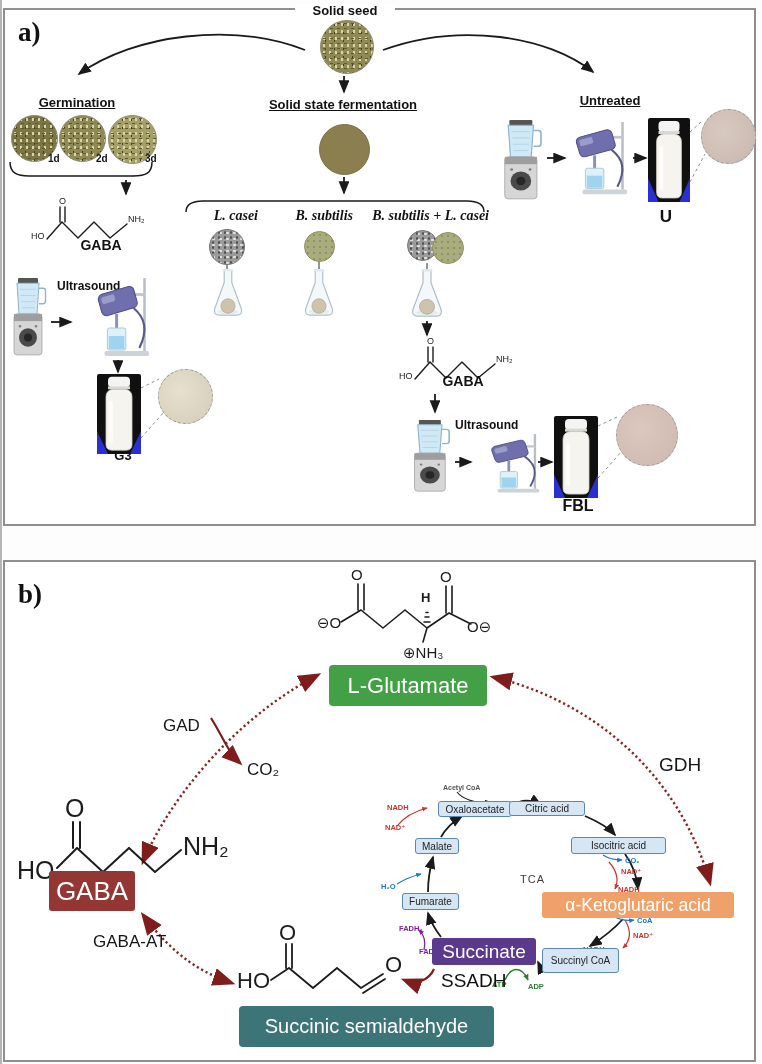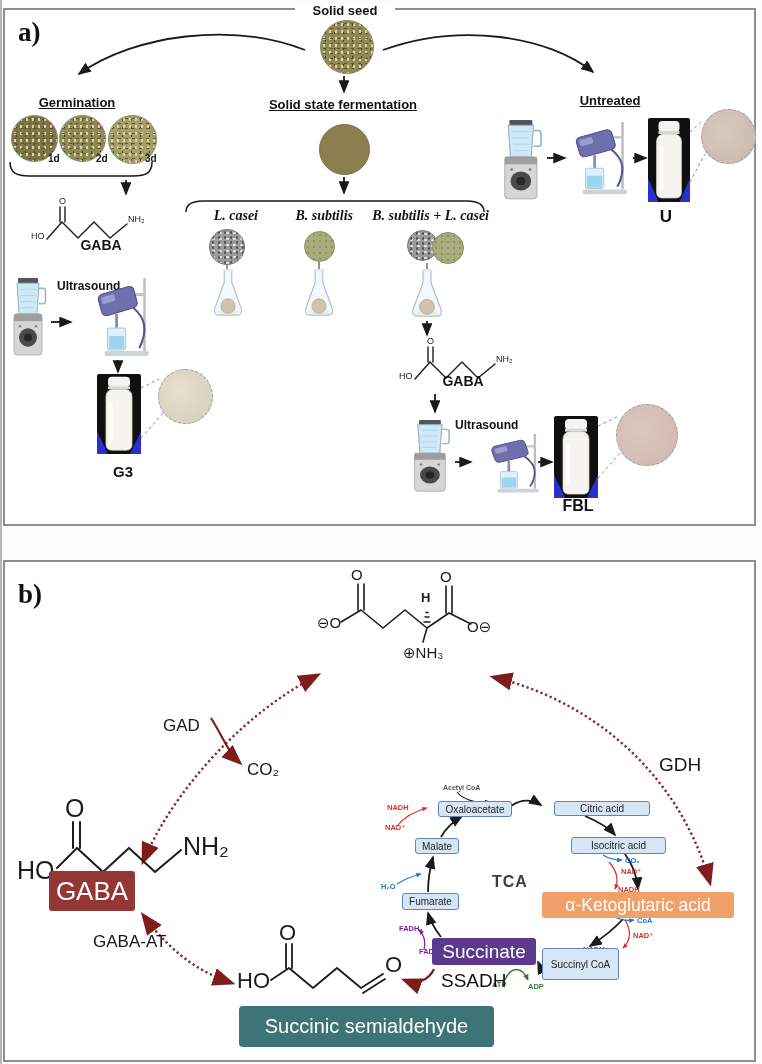--- a/index.html
+++ b/index.html
@@ -52,21 +52,21 @@
            border-radius:3px;color:#222;display:flex;align-items:center;justify-content:center;
            font-size:10px;}
   .enz{font-size:17px;color:#161616;}
   .skel{stroke:#1c1c1c;fill:none;stroke-linecap:round;}
   .cf{font-size:7.5px;font-weight:bold;}
   .cf-red{fill:#d3302f;}
   .cf-blue{fill:#1976d2;}
   .cf-green{fill:#2e7d32;}
   .cf-purple{fill:#7b1fa2;}
   .cf-gray{fill:#555;font-size:7px;}
-  .tca-title{font-weight:bold;font-size:16px;color:#3d3d3d;letter-spacing:1px;}
+  .tca-title{font-weight:normal;font-size:11px;color:#3d3d3d;letter-spacing:1px;margin-left:28px;}
 </style>
 </head>
 <body>
 
 <svg width="0" height="0" style="position:absolute" aria-hidden="true">
   <defs>
     <symbol id="sym-blender" viewBox="0 0 40 80">
       <rect x="9" y="2" width="20" height="5" rx="1" fill="#555"></rect>
       <path d="M8 7 L30 7 L28 37 L10 37 Z" fill="#cfe9f7" stroke="#8fb4c9" stroke-width="1"></path>
       <path d="M11 13 H27 M11.5 19 H26.5 M12 25 H26 M12.5 31 H25.5" stroke="#a8cfe0" stroke-width=".7"></path>
@@ -181,21 +181,21 @@
         <use href="#sym-blender"></use>
       </svg>
     <span class="t" style="left:52px;top:270px;font-weight:bold;font-size:12px">Ultrasound</span>
     <svg class="icon" style="left:84px;top:268px;width:62px;height:80px" viewBox="0 0 64 80" preserveAspectRatio="none">
         <use href="#sym-sonic"></use>
       </svg>
     <svg class="icon" style="left:92px;top:364px;width:44px;height:80px" viewBox="0 0 44 84" preserveAspectRatio="none">
         <use href="#sym-bottle"></use>
       </svg>
     <div class="circ powder powder-beige" style="left:153px;top:359px;width:55px;height:55px"></div>
-    <span class="t prod" style="left:98px;top:454px;width:40px;font-size:15px">G3</span>
+    <span class="t prod" style="left:98px;top:439px;width:40px;font-size:13px">G3</span>
 
     <span class="t title underline" style="left:256px;top:88px;width:164px">Solid state fermentation</span>
     <div class="circ solid-brown" style="left:314px;top:114px;width:51px;height:51px"></div>
 
     <span class="t culture" style="left:191px;top:199px;width:62px">L. casei</span>
     <span class="t culture" style="left:280px;top:199px;width:68px">B. subtilis</span>
     <span class="t culture" style="left:352px;top:199px;width:132px">B. subtilis + L. casei</span>
     <div class="circ gray-tex" style="left:204px;top:219px;width:36px;height:36px"></div>
     <div class="circ green-tex" style="left:299px;top:221px;width:31px;height:31px"></div>
     <div class="circ gray-tex" style="left:402px;top:220px;width:31px;height:31px"></div>
@@ -330,20 +330,21 @@
                  M110 62 L106 76 M110 62 L132 47 M129 47 V20 M135 47 V20 M132 47 L154 58"></path>
       </svg>
       <span class="chemlbl" style="left:0px;top:48px;font-size:15px">⊖O</span>
       <span class="chemlbl" style="left:34px;top:0px;font-size:15px">O</span>
       <span class="chemlbl" style="left:104px;top:24px;font-size:13px;font-weight:bold">H</span>
       <span class="chemlbl" style="left:123px;top:2px;font-size:15px">O</span>
       <span class="chemlbl" style="left:150px;top:52px;font-size:15px">O⊖</span>
       <span class="chemlbl" style="left:86px;top:78px;font-size:15px">⊕NH₃</span>
     </div>
 
+    <div class="box box-glut" style="left:324px;top:103px;width:158px;height:41px">L-Glutamate</div>
 
     <span class="t enz" style="left:158px;top:155px">GAD</span>
     <span class="t enz" style="left:242px;top:199px">CO₂</span>
     <span class="t enz" style="left:654px;top:193px;font-size:19px">GDH</span>
 
     <div style="position:absolute;left:12px;top:238px;width:215px;height:112px">
       <svg width="215" height="112" viewBox="0 0 215 112">
         <path class="skel" stroke-width="2" d="M40 68 L60 48 M56 48 V22 M63 48 V22 M60 48 L86 72 M86 72 L112 48 M112 48 L138 72 M138 72 L164 50"></path>
       </svg>
       <span class="chemlbl" style="left:0px;top:56px;font-size:25px">HO</span>
@@ -362,21 +363,21 @@
       <span class="chemlbl" style="left:0px;top:58px;font-size:22px">HO</span>
       <span class="chemlbl" style="left:42px;top:10px;font-size:22px">O</span>
       <span class="chemlbl" style="left:148px;top:42px;font-size:22px">O</span>
     </div>
 
     <div class="box box-ssa" style="left:234px;top:444px;width:255px;height:41px">Succinic semialdehyde</div>
     <span class="t" style="left:436px;top:409px;font-size:19px;color:#111">SSADH</span>
 
     <span class="t tca-title" style="left:487px;top:312px">TCA</span>
     <div class="tca-box" style="left:433px;top:239px;width:74px;height:16px">Oxaloacetate</div>
-    <div class="tca-box" style="left:549px;top:239px;width:96px;height:15px">Citric acid</div>
+    <div class="tca-box" style="left:504px;top:239px;width:76px;height:15px">Citric acid</div>
     <div class="tca-box" style="left:566px;top:275px;width:95px;height:17px">Isocitric acid</div>
     <div class="box box-akg" style="left:537px;top:330px;width:192px;height:26px">α-Ketoglutaric acid</div>
-    <div class="tca-box" style="left:537px;top:386px;width:77px;height:32px">Succinyl CoA</div>
+    <div class="tca-box" style="left:537px;top:386px;width:77px;height:25px">Succinyl CoA</div>
     <div class="box box-succ" style="left:427px;top:376px;width:104px;height:27px">Succinate</div>
     <div class="tca-box" style="left:397px;top:331px;width:57px;height:17px">Fumarate</div>
     <div class="tca-box" style="left:410px;top:276px;width:44px;height:16px">Malate</div>
   </div>
 </div>
 
 </body></html>

